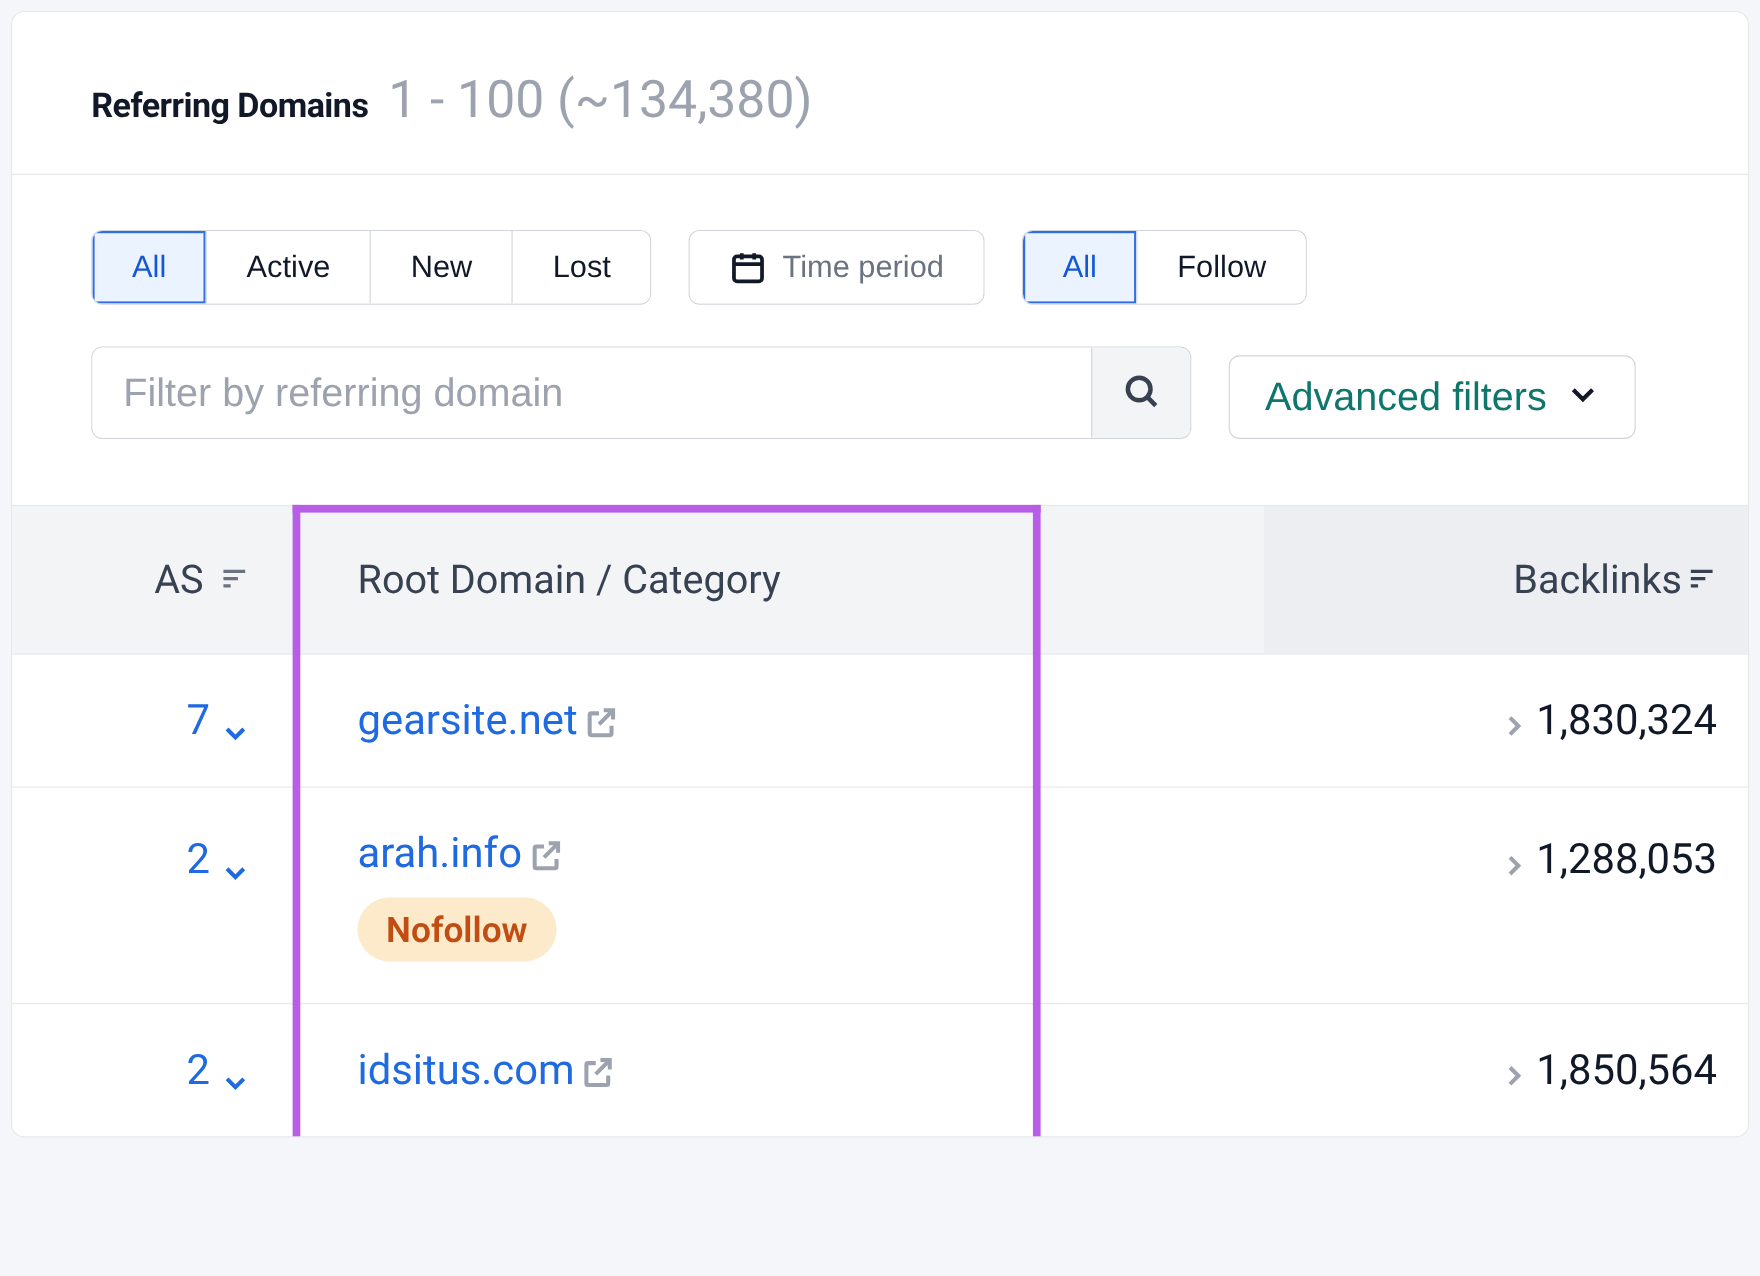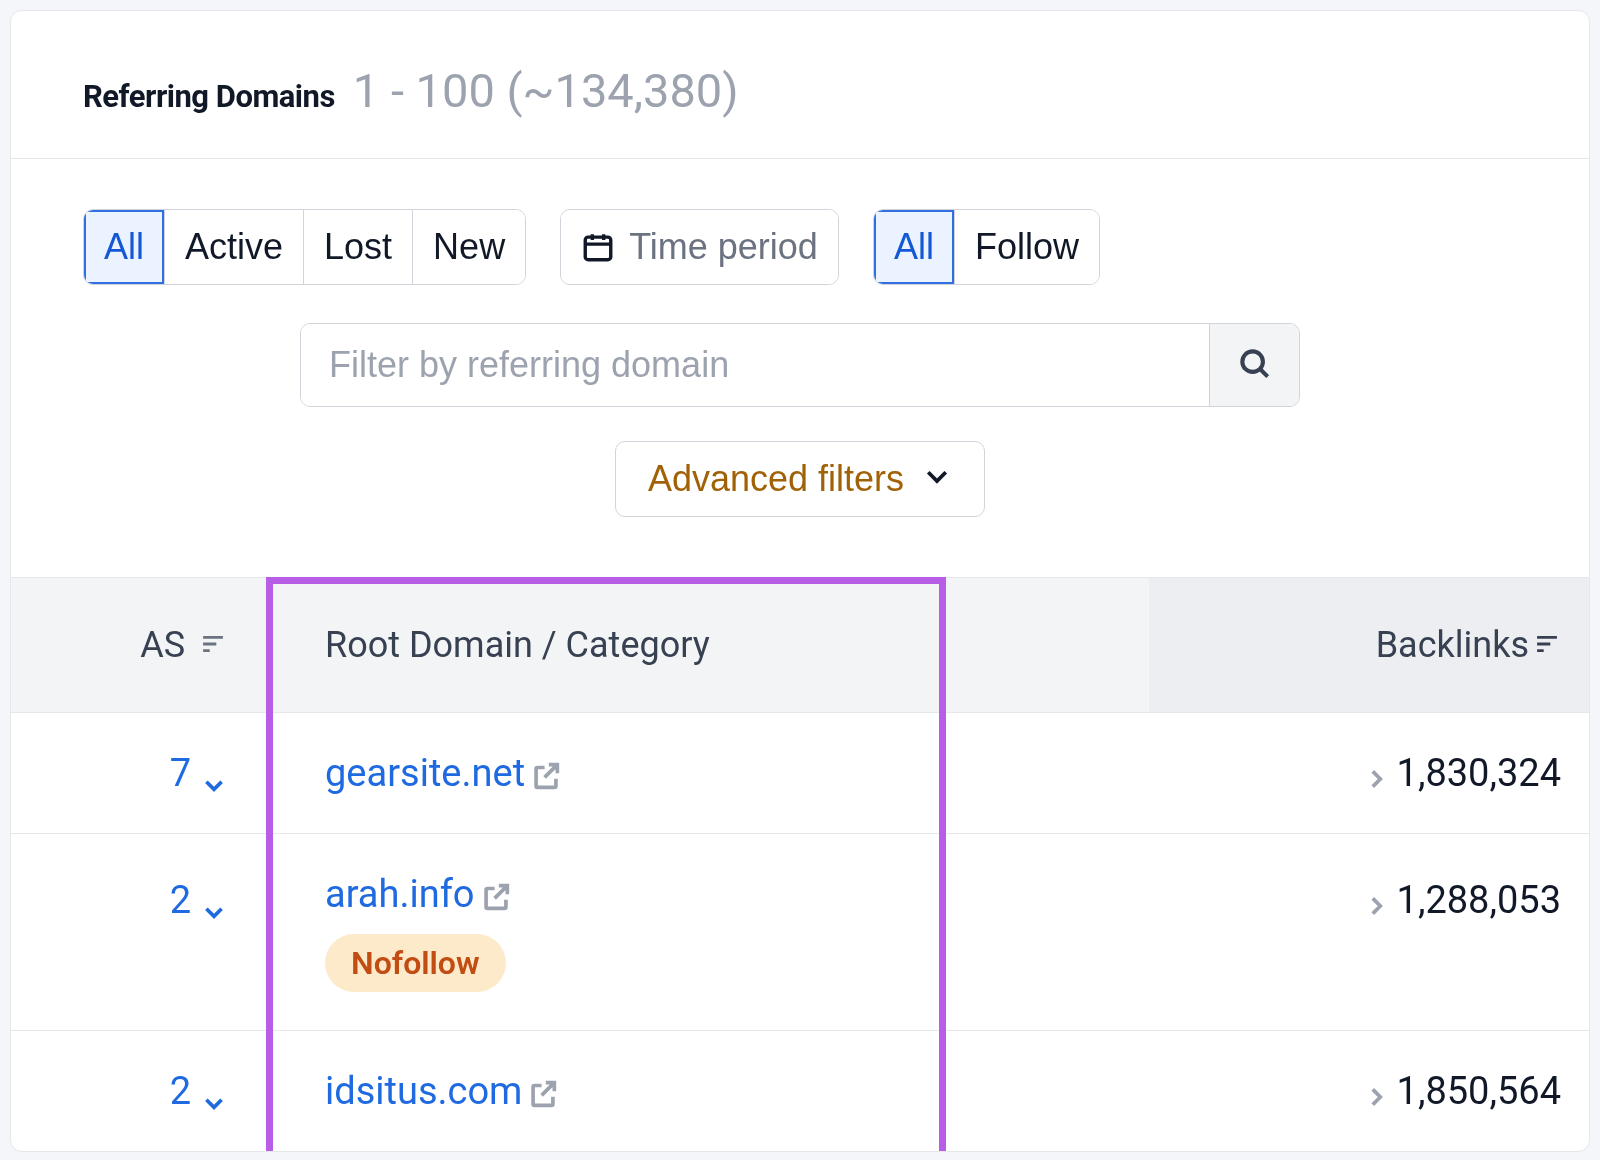--- a/index.html
+++ b/index.html
@@ -41,22 +41,22 @@
     align-items: stretch;
   }
   .seg-group {
     display: inline-flex;
     border: 1.5px solid #d1d5db;
     border-radius: 10px;
     overflow: hidden;
     background: #fff;
   }
   .seg-btn {
-    padding: 16px 20px;
-    font-size: 36px;
+    padding: 16px 36px;
+    font-size: 28px;
     color: #111827;
     background: #fff;
     border: none;
     cursor: pointer;
     border-left: 1.5px solid #d1d5db;
     display: inline-flex;
     align-items: center;
     gap: 14px;
   }
   .seg-btn:first-child { border-left: none; }
@@ -67,22 +67,21 @@
     outline-offset: -2px;
   }
   .seg-btn.muted { color: #6b7280; }
   .icon-calendar {
     width: 34px; height: 34px; display: inline-block;
   }
   .filters-row2 {
     padding: 38px 72px 0 72px;
     display: flex;
     gap: 34px;
-    align-items: center;
-    flex-direction: column;
+    align-items: flex-end;
   }
   .search-wrap {
     display: flex;
     border: 1.5px solid #d1d5db;
     border-radius: 10px;
     overflow: hidden;
     width: 1000px;
   }
   .search-input {
     flex: 1;
@@ -103,21 +102,21 @@
     display: flex; align-items: center; justify-content: center;
   }
   .adv-filters {
     display: inline-flex;
     align-items: center;
     gap: 18px;
     border: 1.5px solid #d1d5db;
     border-radius: 10px;
     padding: 16px 32px;
     font-size: 36px;
-    color: #a16207;
+    color: #0f766e;
     cursor: pointer;
     background: #fff;
   }
   .table-wrap {
     margin-top: 60px;
     position: relative;
   }
   .thead-row {
     background: #f3f4f6;
     display: flex;
@@ -198,22 +197,22 @@
 <div class="panel">
   <div class="header">
     <h1>Referring Domains</h1>
     <span class="range">1 - 100 (~134,380)</span>
   </div>
 
   <div class="filters">
     <div class="seg-group">
       <button class="seg-btn active">All</button>
       <button class="seg-btn">Active</button>
+      <button class="seg-btn">New</button>
       <button class="seg-btn">Lost</button>
-      <button class="seg-btn">New</button>
     </div>
 
     <div class="seg-group">
       <button class="seg-btn muted">
         <span class="icon-calendar">
           <svg viewBox="0 0 24 24" width="34" height="34" fill="none" stroke="#111827" stroke-width="2.4">
               <rect x="3" y="5" width="18" height="16" rx="2"></rect>
               <path d="M3 10h18M8 3v4M16 3v4"></path>
             </svg>
         </span>

